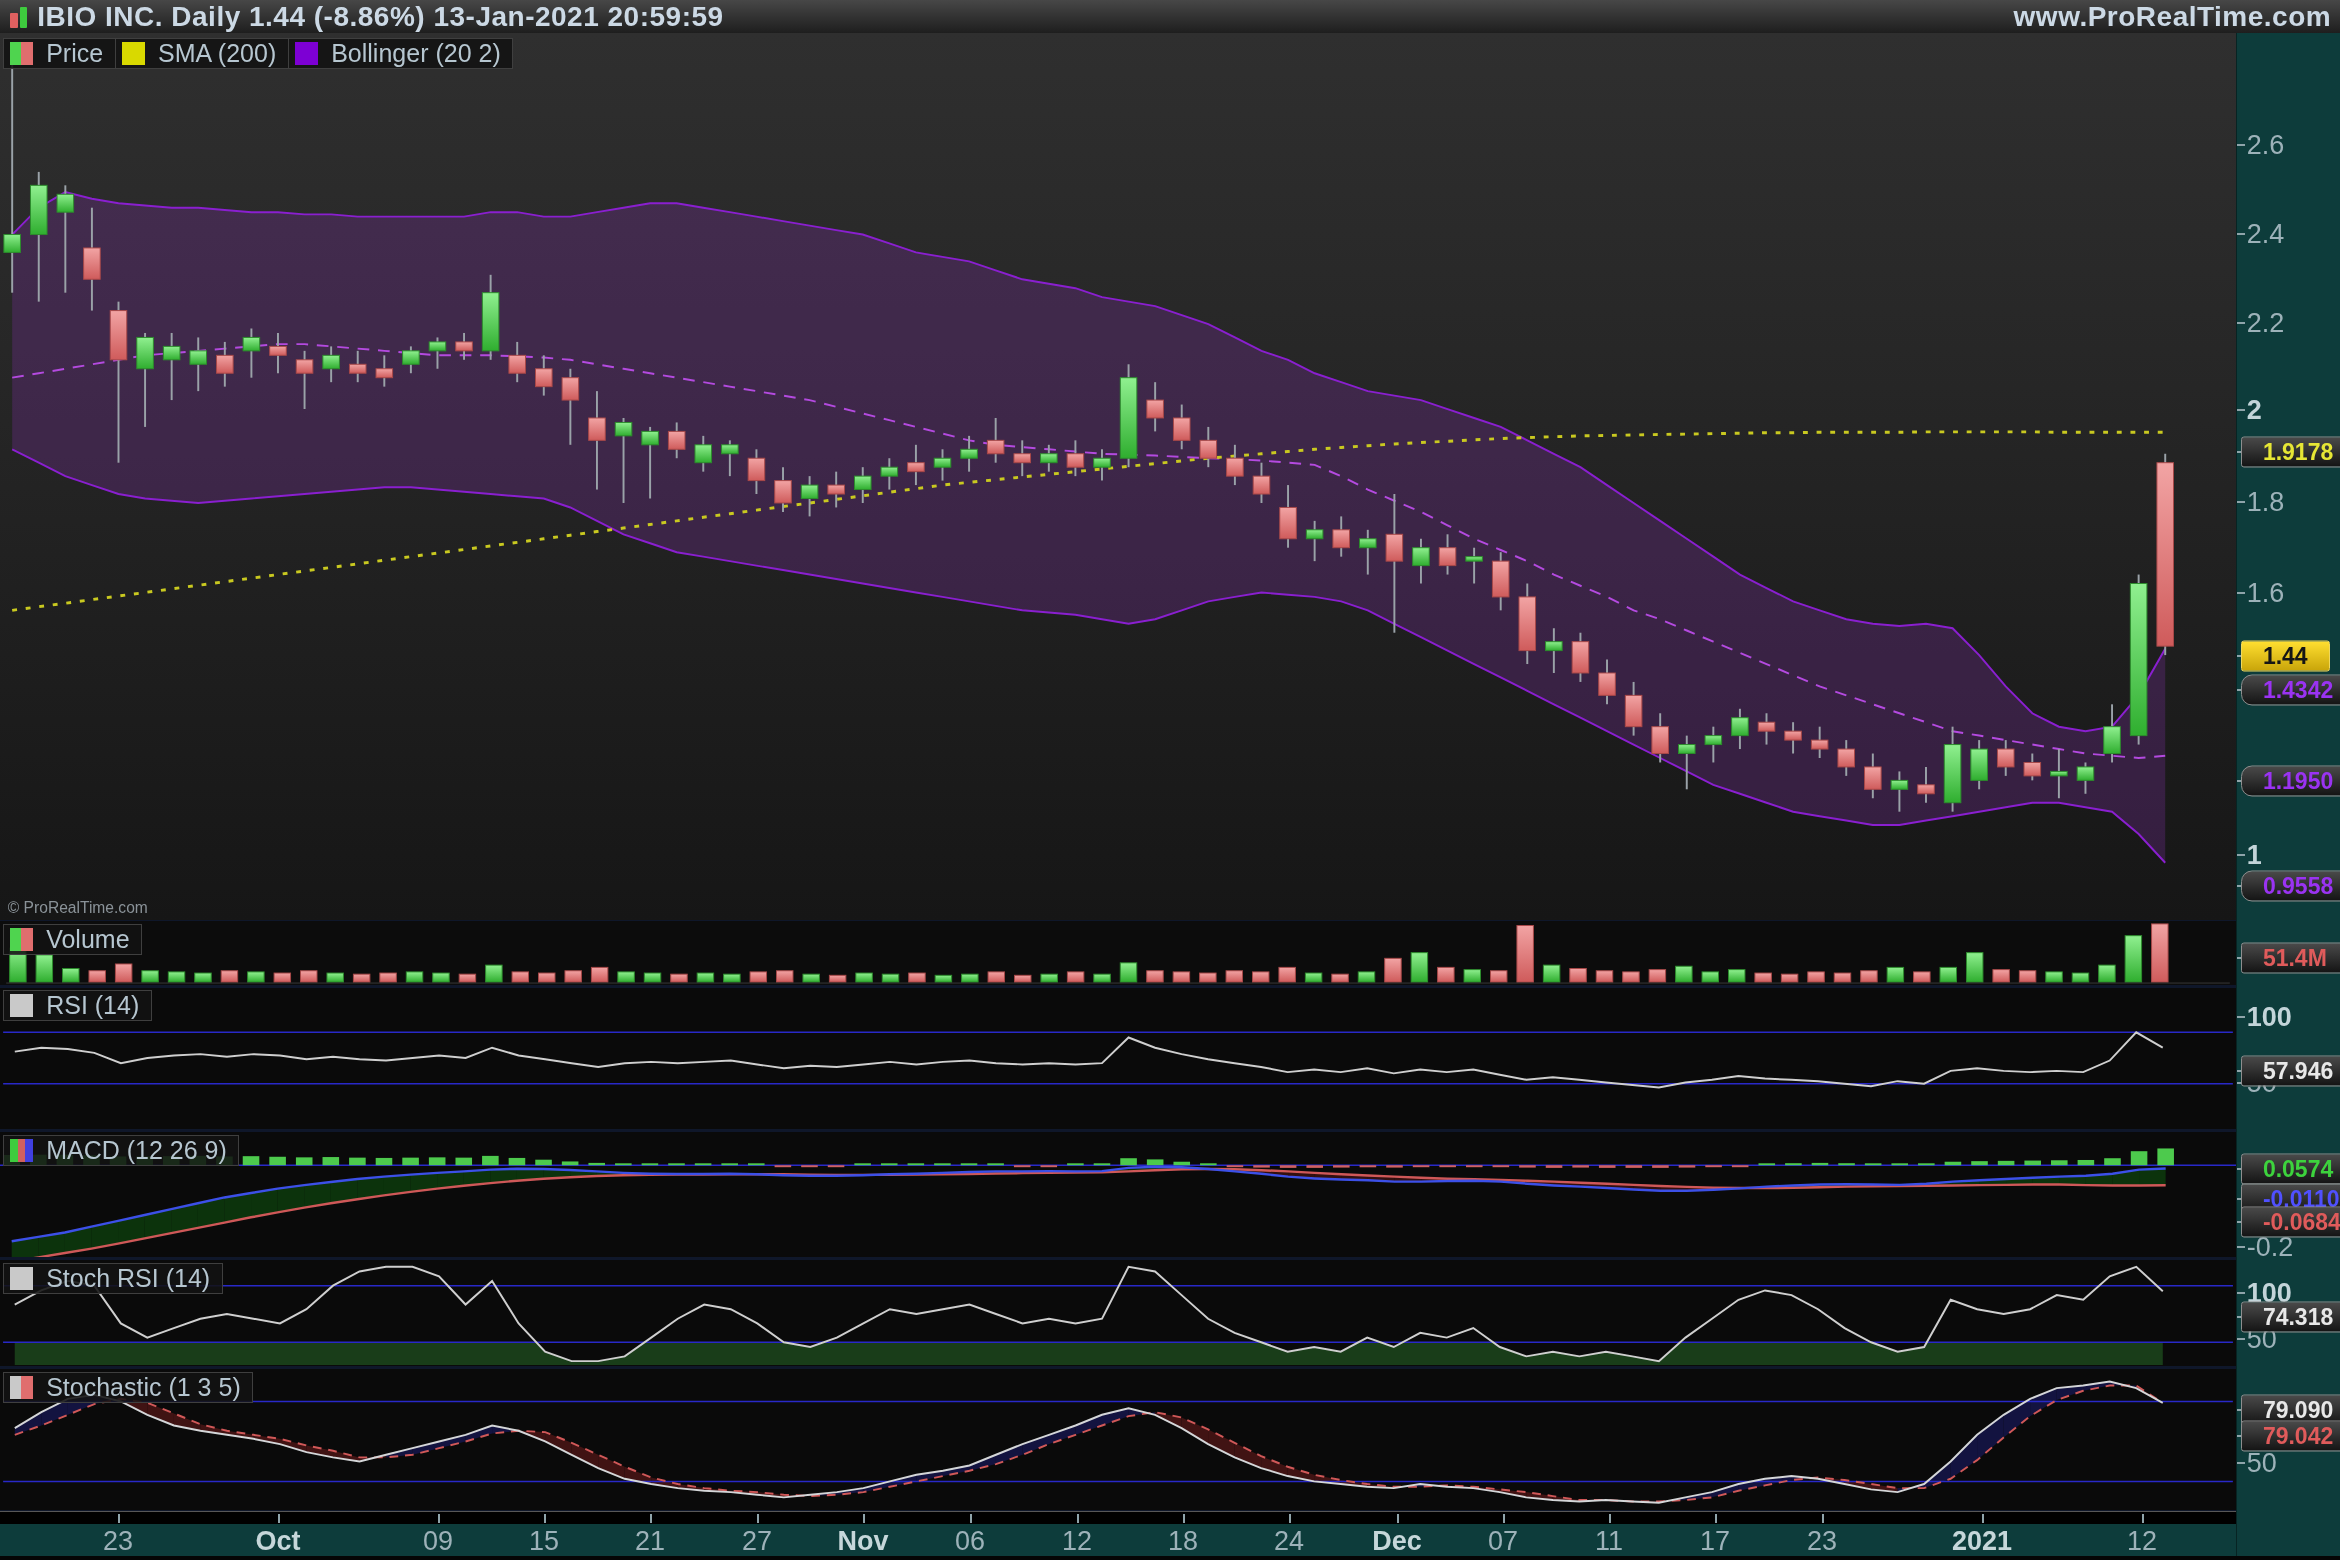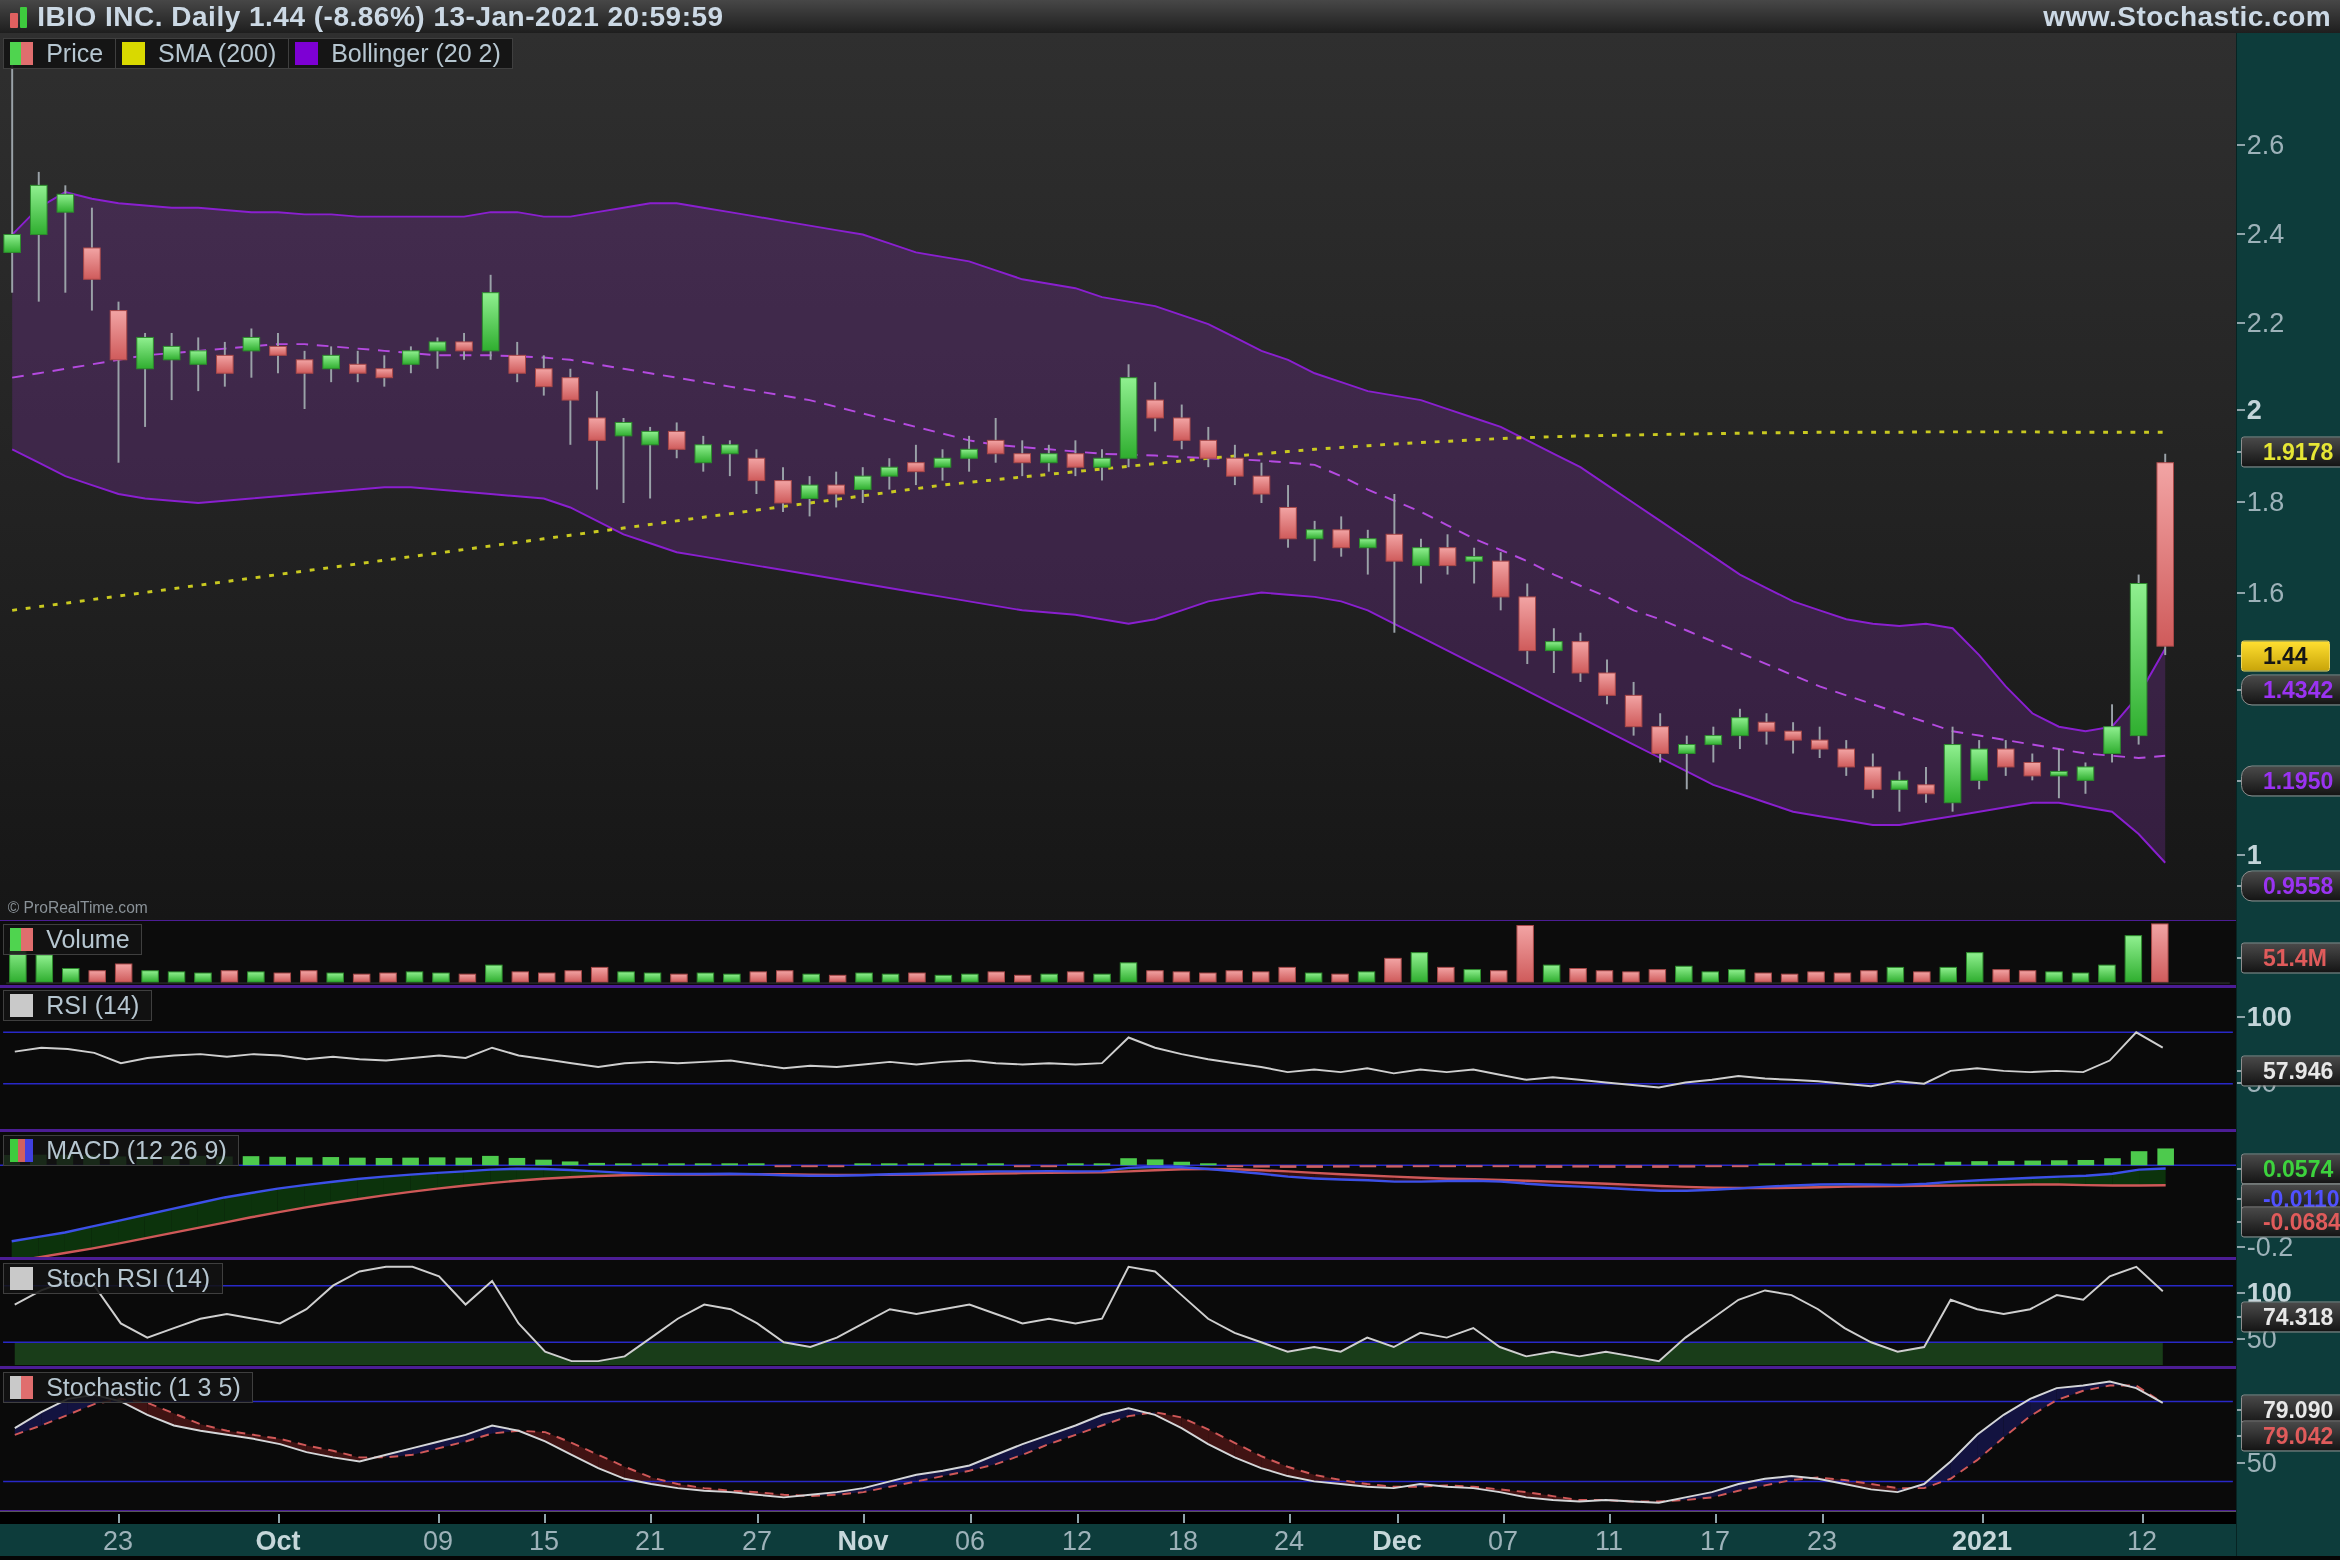--- a/index.html
+++ b/index.html
@@ -1,16 +1,16 @@
 <!DOCTYPE html>
 <html><head>
 <meta charset="utf-8">
 <style>
   html,body{margin:0;padding:0;background:#000;}
-  #root{position:relative;width:2341px;height:1560px;background:#4c1d95;overflow:hidden;
+  #root{position:relative;width:2341px;height:1560px;background:#0f172a;overflow:hidden;
         font-family:"Liberation Sans",sans-serif;}
   
   #titlebar{position:absolute;left:0;top:0;width:2341px;height:33px;z-index:30;
     background:linear-gradient(#474747,#1e1e1e);display:flex;align-items:center;
     justify-content:space-between;padding:0 9.8px;box-sizing:border-box;}
   .tb-text{font-size:28px;font-weight:bold;color:#ccd9e5;letter-spacing:0.5px;}
   .tb-left{display:flex;align-items:center;gap:9.8px;}
   .tb-icon{display:inline-flex;align-items:flex-end;gap:2px;height:23.4px;}
   .tb-icon .c{display:inline-block;width:7.8px;border-radius:1px;}
   .tb-icon .r{height:15.6px;background:#e06060;}
@@ -62,21 +62,21 @@
 <div id="root">
 
   <div id="titlebar">
     <div class="tb-left">
       <span class="tb-icon">
           <i class="c r"></i>
           <i class="c g"></i>
         </span>
       <span class="tb-text">IBIO INC. Daily 1.44 (-8.86%) 13-Jan-2021 20:59:59</span>
     </div>
-    <span class="tb-text">www.Stochastic.com</span>
+    <span class="tb-text">www.ProRealTime.com</span>
   </div>
 
   <div id="sidebar">
       <i class="ydash" style="top: 124px;"></i>
       <span class="ytick" style="top: 125px;">2.6</span>
       <i class="ydash" style="top: 213px;"></i>
       <span class="ytick" style="top: 214px;">2.4</span>
       <i class="ydash" style="top: 302px;"></i>
       <span class="ytick" style="top: 303px;">2.2</span>
       <i class="ydash" style="top: 389px;"></i>

